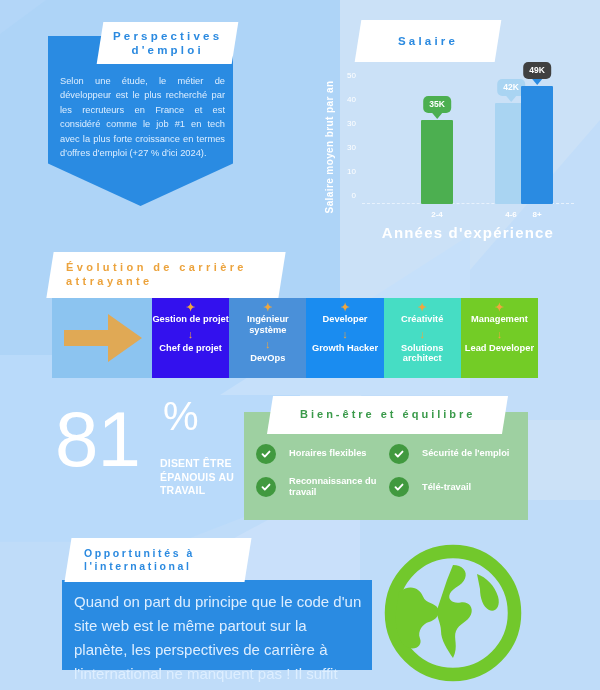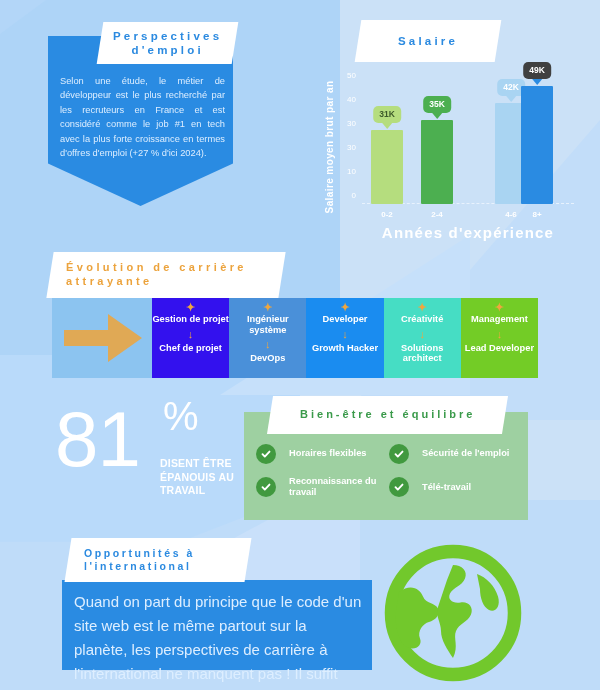--- a/index.html
+++ b/index.html
@@ -213,24 +213,20 @@
 <div id="chart-wrap">
   <div id="chart-ylabel">Salaire moyen brut par an</div>
   <div id="plot">
     <div class="axis-line"></div>
   <div class="ytick" style="bottom: 0px;">0</div>
       <div class="ytick" style="bottom: 24px;">10</div>
       <div class="ytick" style="bottom: 48px;">30</div>
       <div class="ytick" style="bottom: 72px;">30</div>
       <div class="ytick" style="bottom: 96px;">40</div>
       <div class="ytick" style="bottom: 120px;">50</div>
-      <div class="bar" style="background: rgb(181, 221, 126); height: 74.4px; left: 9px;">
-        <div class="bar-tag" style="background: rgb(181, 221, 126); color: rgb(181, 221, 126); bottom: calc(100% + 7px);"><span style="color: rgb(61, 90, 42);">31K</span></div>
-        <div class="xtick">0-2</div>
-      </div>
       <div class="bar" style="background: rgb(76, 175, 80); height: 84px; left: 59px;">
         <div class="bar-tag" style="background: rgb(76, 175, 80); color: rgb(76, 175, 80); bottom: calc(100% + 7px);"><span style="color: rgb(255, 255, 255);">35K</span></div>
         <div class="xtick">2-4</div>
       </div>
       <div class="bar" style="background: rgb(169, 212, 242); height: 100.8px; left: 109px; margin-left: 24px;">
         <div class="bar-tag" style="background: rgb(169, 212, 242); color: rgb(169, 212, 242); bottom: calc(100% + 7px);"><span style="color: rgb(255, 255, 255);">42K</span></div>
         <div class="xtick">4-6</div>
       </div>
       <div class="bar" style="background: rgb(42, 139, 226); height: 117.6px; left: 159px;">
         <div class="bar-tag" style="background: #404040; color: rgb(42, 139, 226); bottom: calc(100% + 7px);"><span style="color: rgb(255, 255, 255);">49K</span></div>

